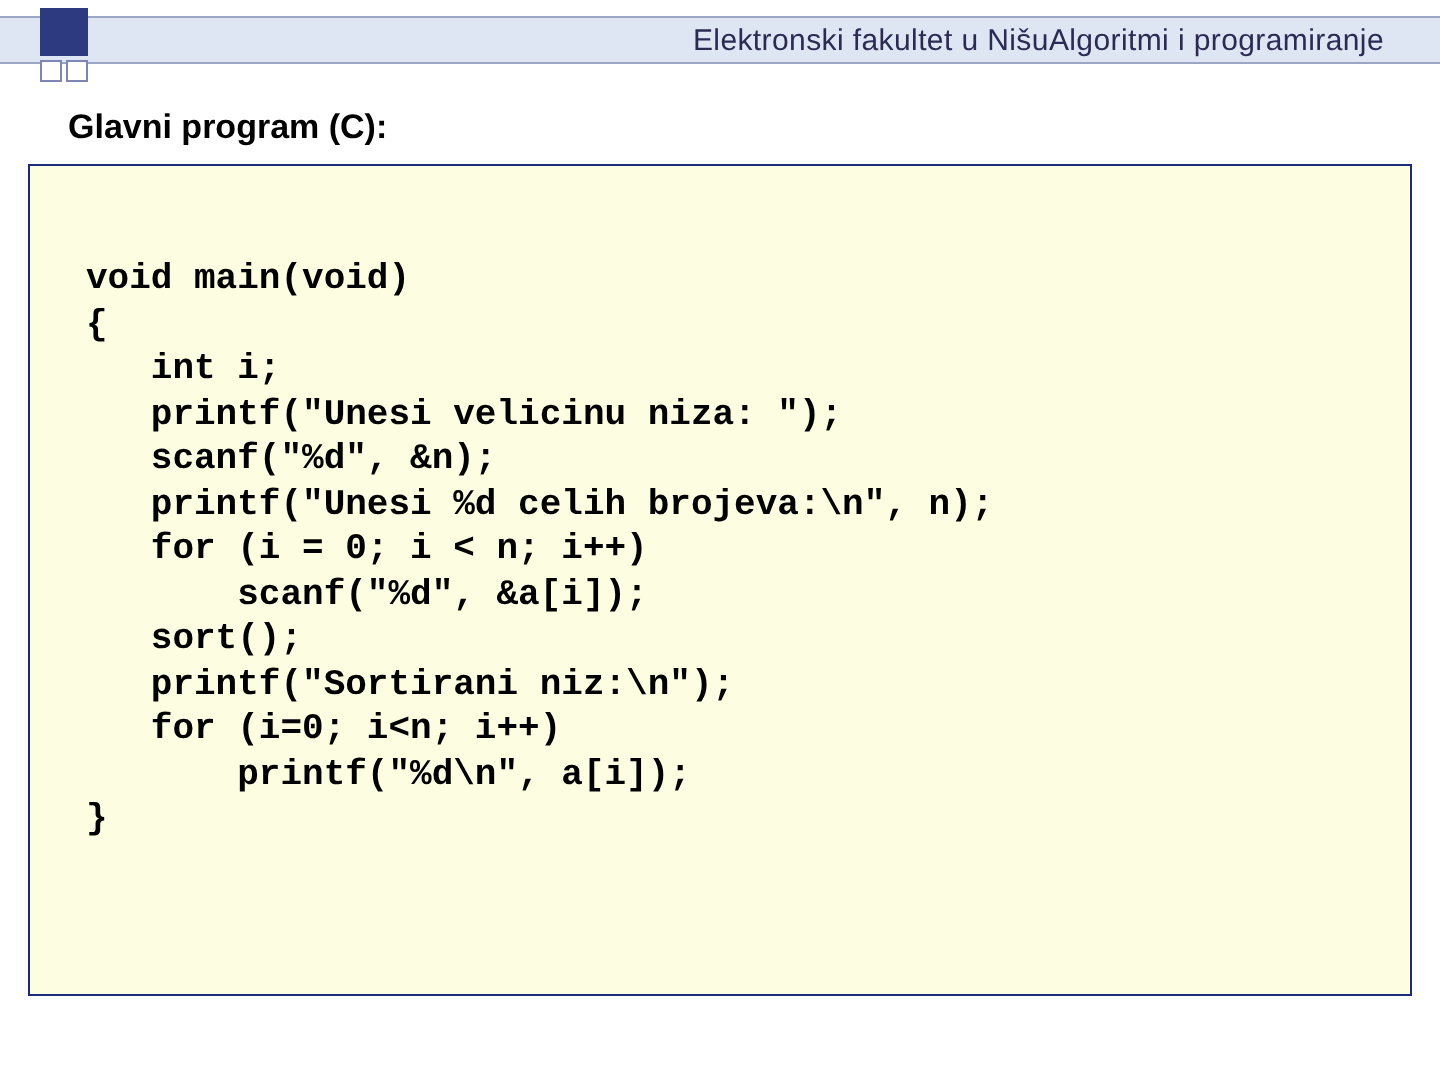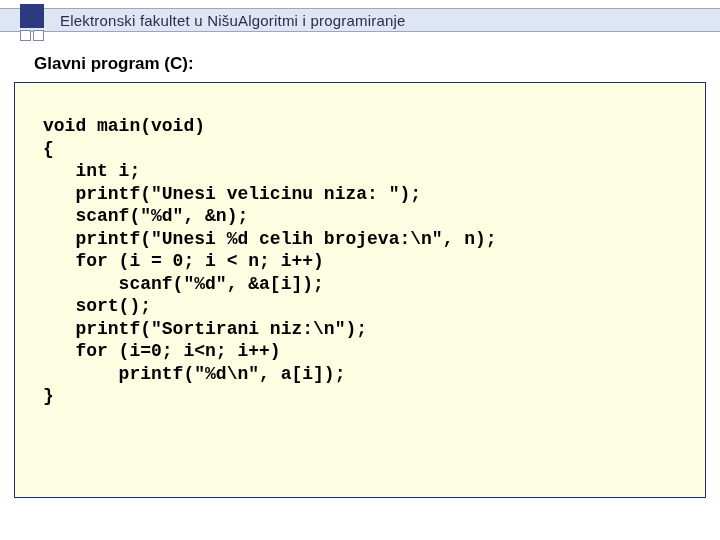--- a/index.html
+++ b/index.html
@@ -21,21 +21,21 @@
     position: absolute;
     top: 8px;
     left: 0;
     right: 0;
     height: 24px;
     background: #dfe6f3;
     border-top: 1px solid #9aa6c4;
     border-bottom: 1px solid #9aa6c4;
     display: flex;
     align-items: center;
-    justify-content: flex-start;
+    justify-content: flex-end;
     padding: 0 28px 0 60px;
     box-sizing: border-box;
   }
   .header-left {
     font-size: 15px;
     color: #2b2b53;
     letter-spacing: 0.2px;
   }
   .header-right {
     font-size: 15px;
@@ -80,21 +80,21 @@
   }
   .code-box {
     position: absolute;
     top: 82px;
     left: 14px;
     width: 692px;
     height: 416px;
     background: #fdfde1;
     border: 1.5px solid #1b2a7a;
     box-sizing: border-box;
-    padding: 32px 10px 10px 28px;
+    padding: 46px 10px 10px 28px;
   }
   .code {
     font-family: "Courier New", Courier, monospace;
     font-size: 18px;
     font-weight: bold;
     color: #000000;
     white-space: pre;
     line-height: 1.25;
   }
 </style>

